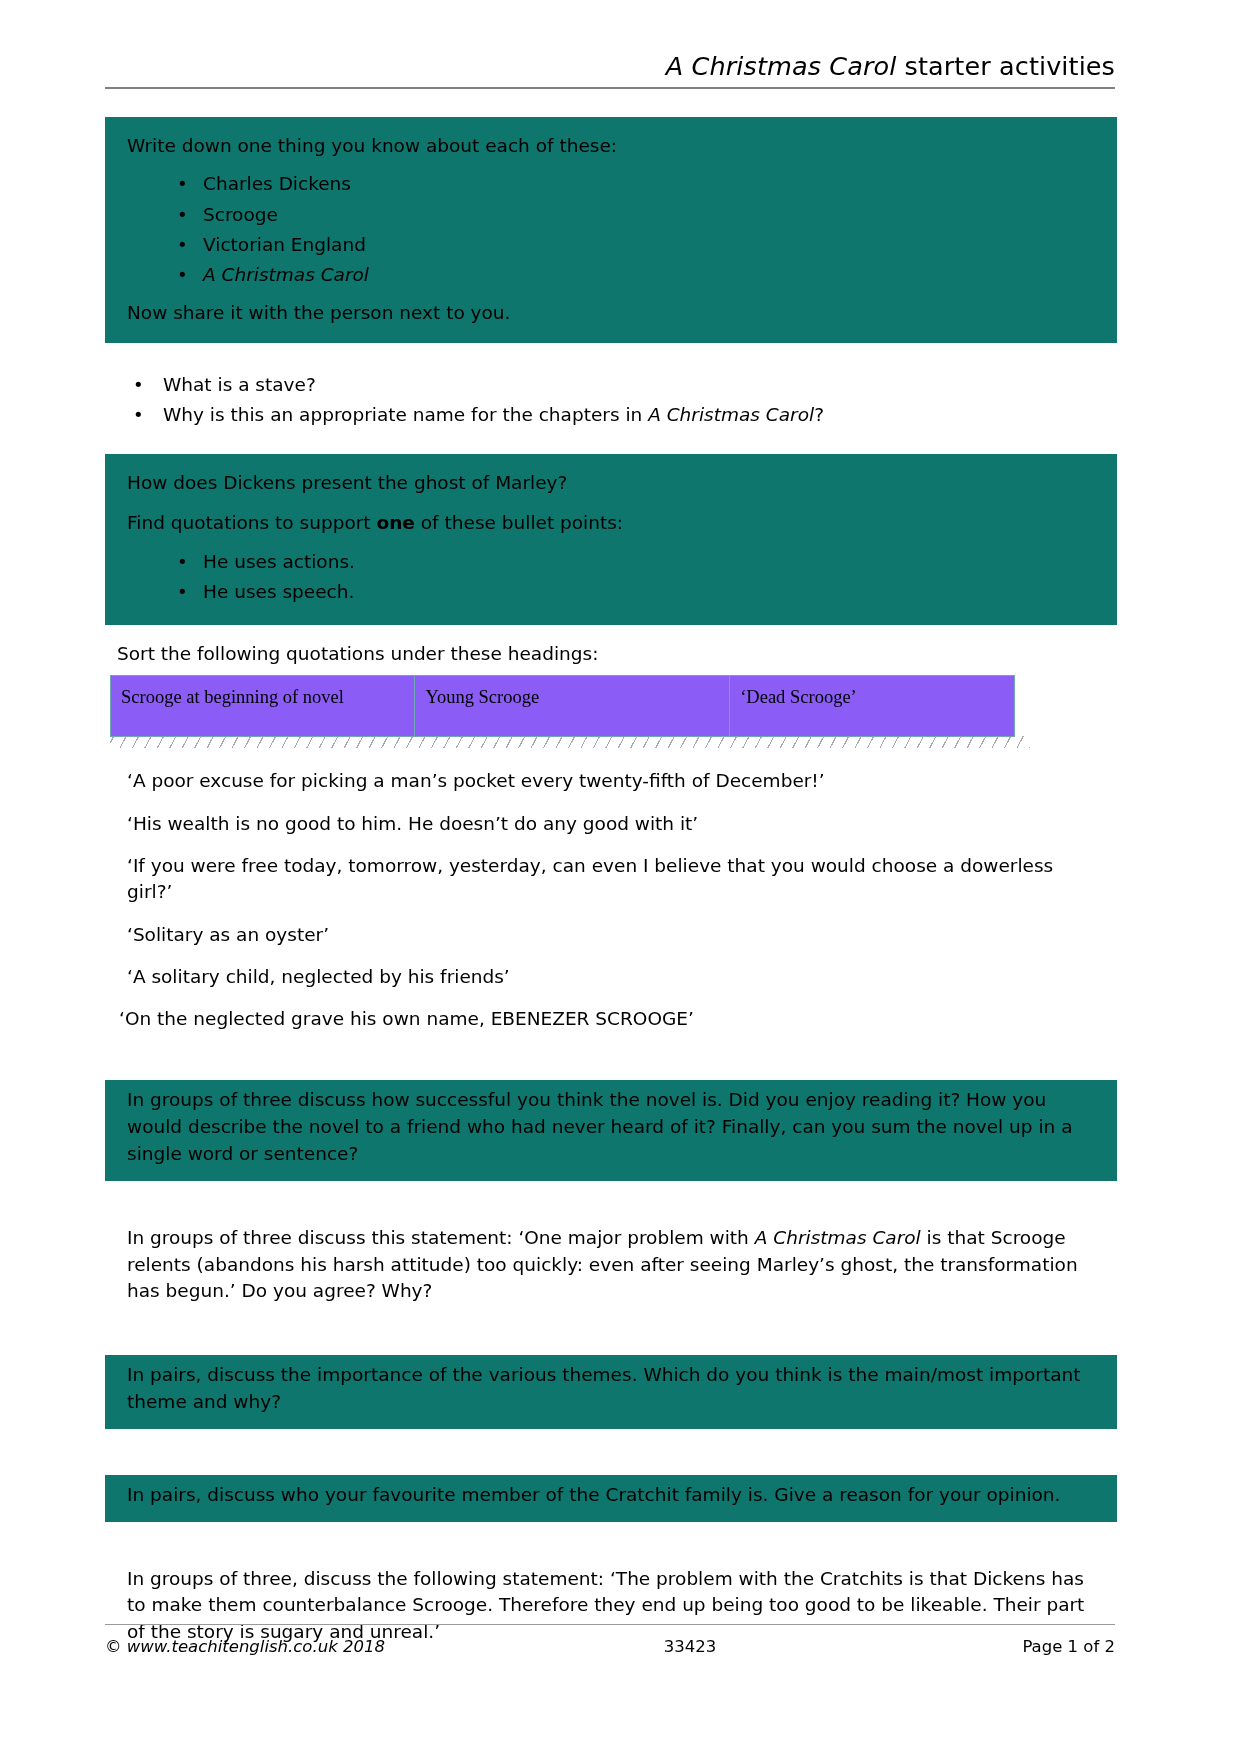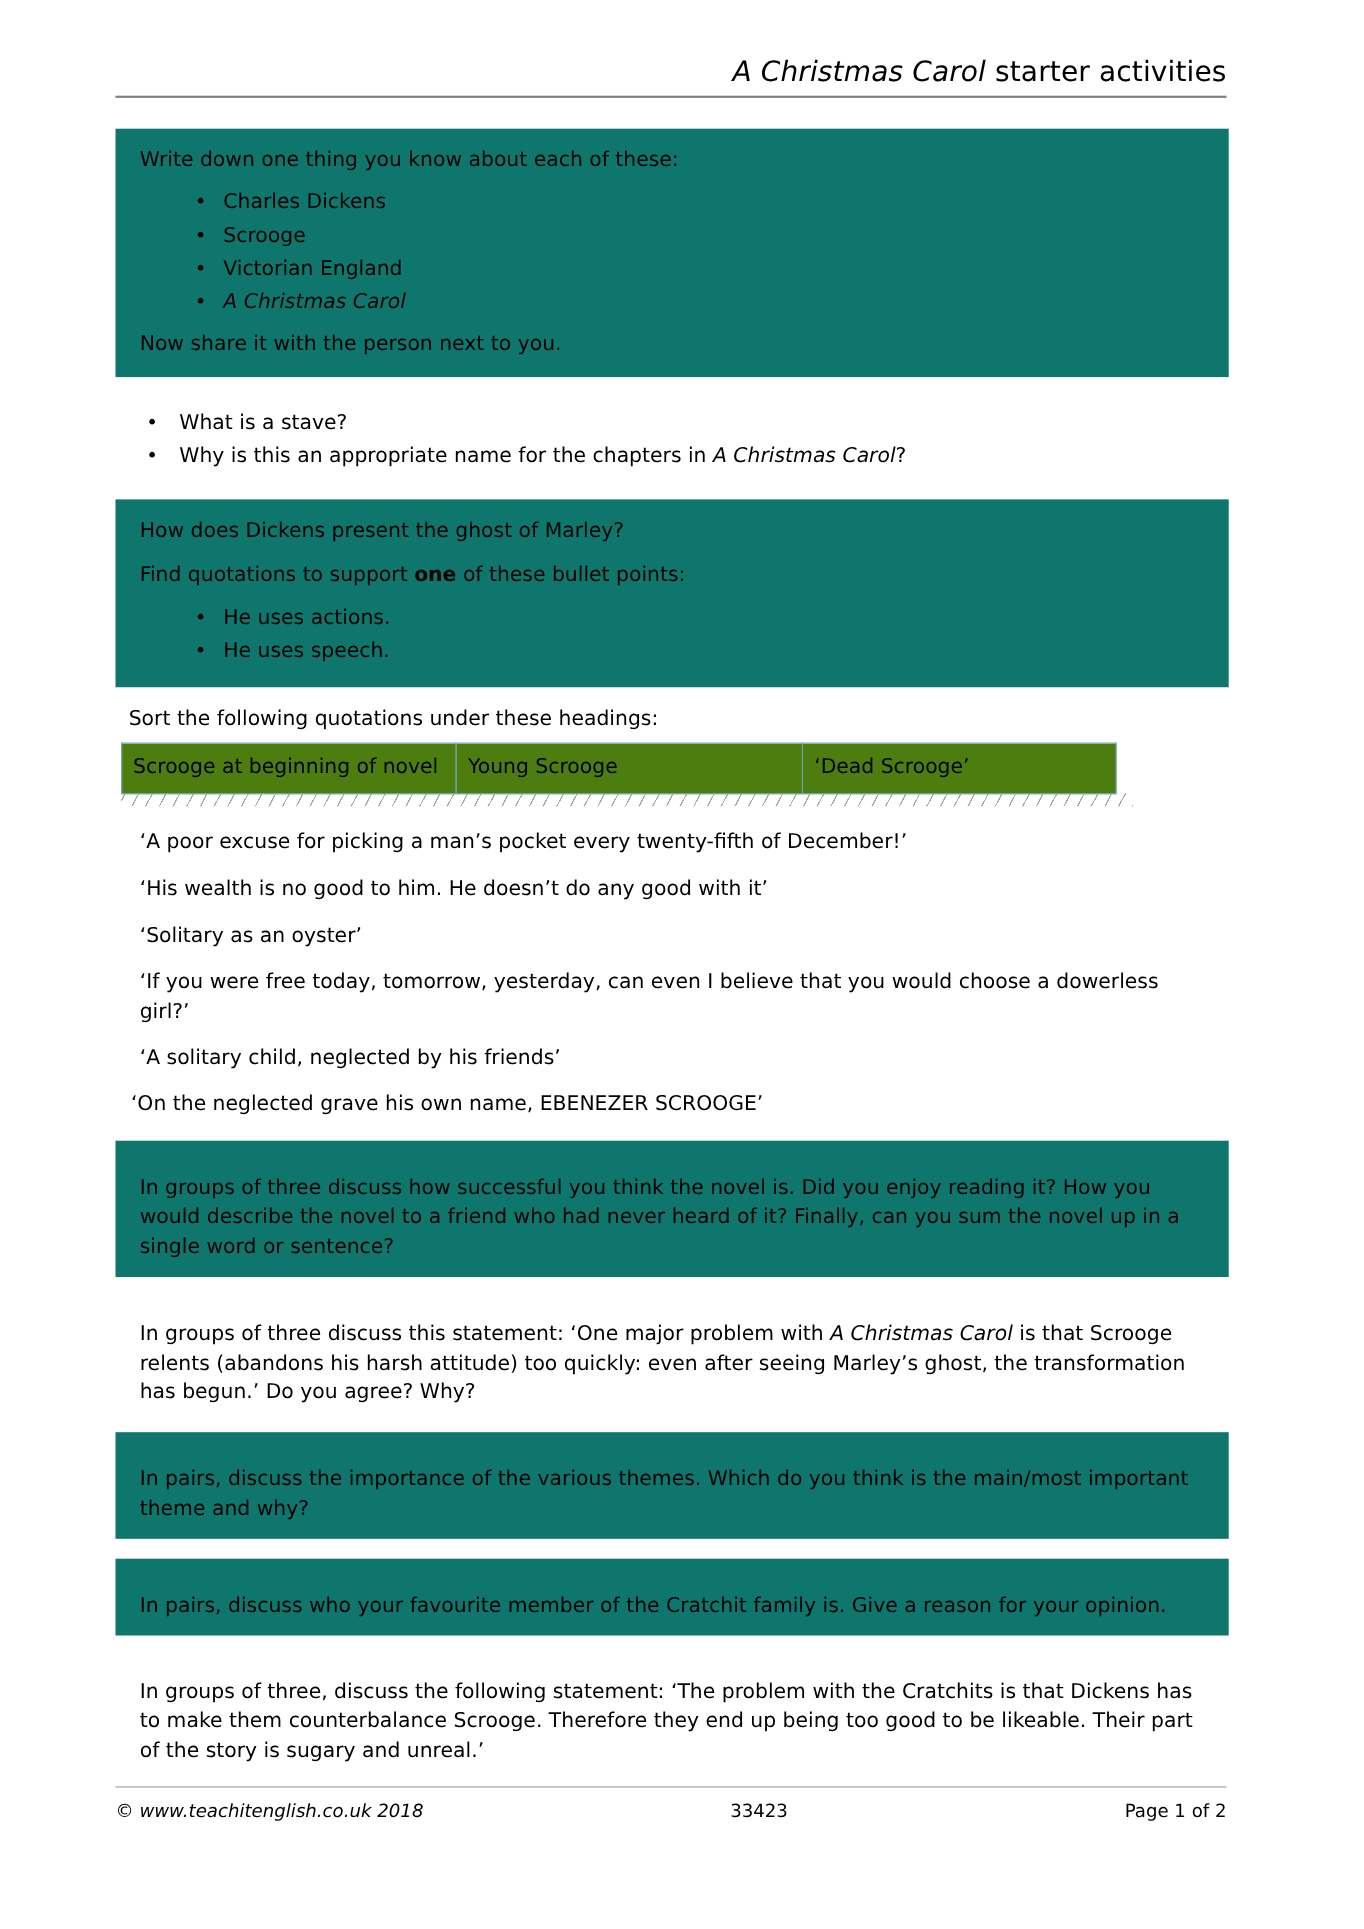--- a/index.html
+++ b/index.html
@@ -102,26 +102,27 @@
     line-height: 1.42;
     padding: 16px 0 8px 12px;
   }
   .sort-table {
     border-collapse: collapse;
     width: 905px;
     margin-left: 5px;
     table-layout: fixed;
   }
   .sort-table td {
-    background: #4d7c0f;
+    background: #8b5cf6;
     border: 1.5px solid #6fa9b8;
     font-size: 18.5px;
-    padding: 11px 10px 13px 10px;
+    padding: 11px 10px 28px 10px;
     vertical-align: middle;
     height: 44px;
+    font-family: Liberation Serif, serif;
   }
   .sort-table td.c1 { width: 295px; }
   .sort-table td.c2 { width: 305px; }
   .sort-table td.c3 { width: 276px; }
 
   .torn {
     width: 920px;
     height: 12px;
     margin-left: 5px;
     margin-top: -1px;
@@ -140,21 +141,22 @@
     font-size: 18.5px;
     line-height: 1.42;
     margin: 0;
     padding: 8px 40px 8px 0;
   }
   .q-ind-1 { padding-left: 22px !important; }
   .q-ind-2 { padding-left: 14px !important; }
 
   
   .disc {
-    padding: 30px 0 13px 0;
+    padding: 7px 0 13px 0;
+    margin-top: 28px;
   }
   .disc p {
     font-size: 18.5px;
     line-height: 1.45;
     margin: 0;
     padding: 0 30px 0 22px;
   }
 
   .spacer-sm { height: 9px; background: #ffffff; }
   .spacer-xs { height: 6px; background: #ffffff; }
@@ -233,22 +235,22 @@
           <td class="c2">Young Scrooge</td>
           <td class="c3">‘Dead Scrooge’</td>
         </tr>
       </tbody>
         </table>
       <div class="torn"></div>
 
       <div class="quotes">
         <p class="q-ind-1">‘A poor excuse for picking a man’s pocket every twenty-fifth of December!’</p>
         <p class="q-ind-1">‘His wealth is no good to him. He doesn’t do any good with it’</p>
+        <p class="q-ind-1">‘If you were free today, tomorrow, yesterday, can even I believe that you would choose a dowerless girl?’</p>
         <p class="q-ind-1">‘Solitary as an oyster’</p>
-        <p class="q-ind-1">‘If you were free today, tomorrow, yesterday, can even I believe that you would choose a dowerless girl?’</p>
         <p class="q-ind-1">‘A solitary child, neglected by his friends’</p>
         <p class="q-ind-2">‘On the neglected grave his own name, EBENEZER SCROOGE’</p>
       </div>
     </div>
 
     <div class="spacer-xs"></div>
 
     <div class="disc shade">
       <p>In groups of three discuss how successful you think the novel is. Did you enjoy reading it? How you would describe the novel to a friend who had never heard of it? Finally, can you sum the novel up in a single word or sentence?</p>
     </div>

